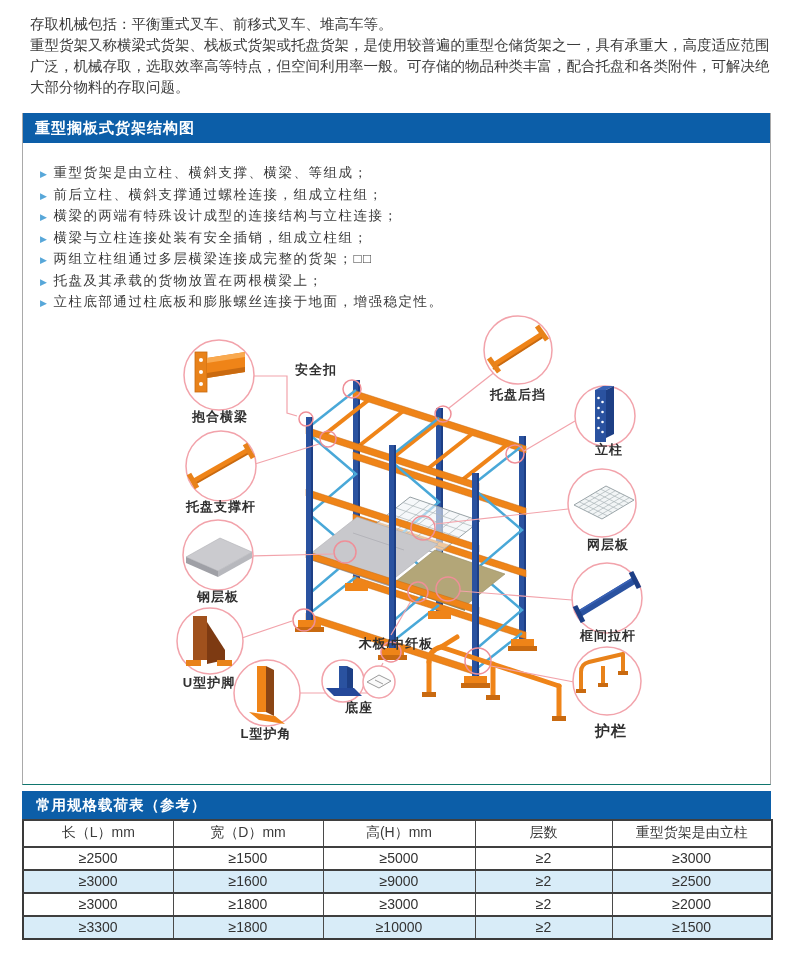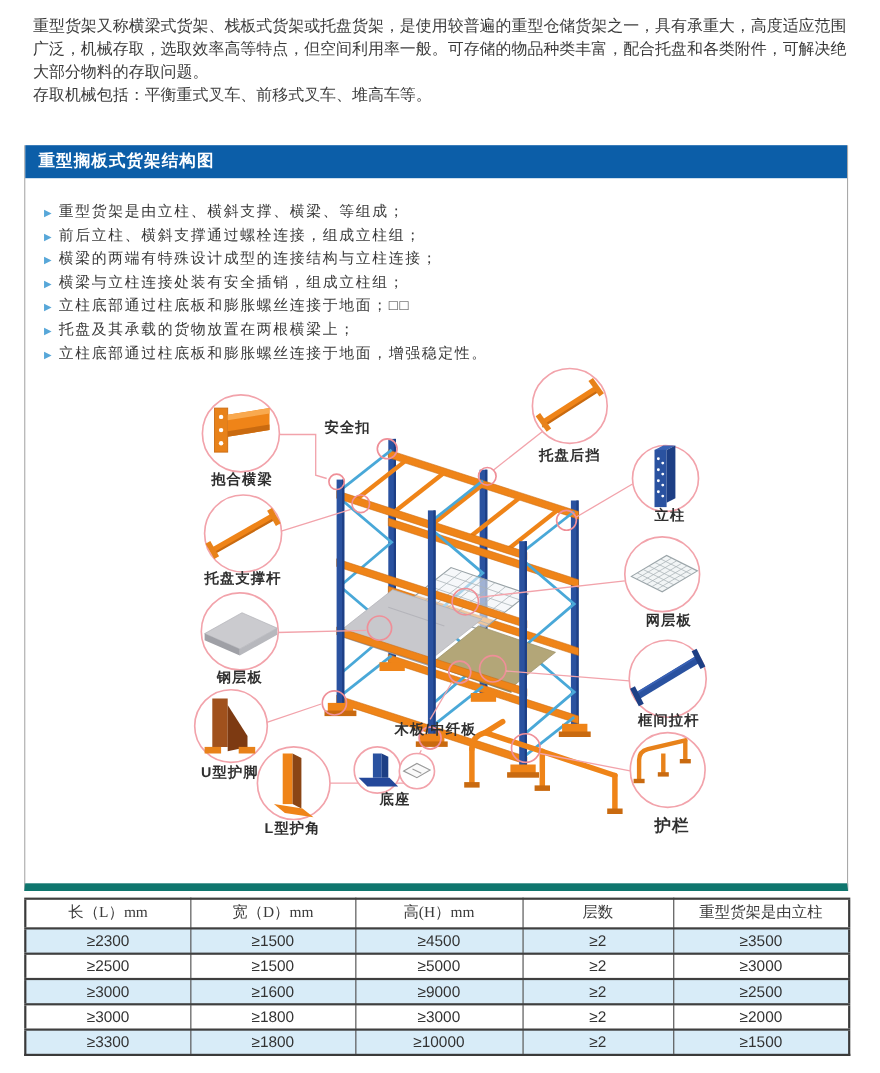--- a/index.html
+++ b/index.html
@@ -4,52 +4,52 @@
 <style>
   html,body{margin:0;padding:0;}
   body{
     width:800px;height:975px;background:#ffffff;position:relative;
     font-family:"Liberation Sans","DejaVu Sans",sans-serif;color:#3b3b3b;
   }
   .intro{margin:14px 24px 0 30px;font-size:14.5px;line-height:21px;}
   .intro p{margin:0;}
   .panel{margin-left:22px;width:749px;box-sizing:border-box;}
   .panel1{
-    margin-top:34px;
-    border-left:1px solid #a9a9a9;border-right:1px solid #a9a9a9;border-bottom:7px solid #0f766e;
+    margin-top:15px;
+    border-left:1px solid #a9a9a9;border-right:1px solid #a9a9a9;border-bottom:1px solid #0f766e;
   }
   .bluebar{
     background:#0c5ea8;color:#ffffff;font-weight:bold;height:30px;line-height:30px;
     padding-left:12px;font-size:15px;letter-spacing:1px;box-sizing:border-box;
   }
   .bullets{list-style:none;margin:0;padding:20px 0 0 17px;}
   .bullets li{display:flex;align-items:flex-start;line-height:19.5px;font-size:13.5px;letter-spacing:1.5px;color:#3a3a3a;}
   .tri{color:#57a7d9;font-size:9px;margin:2px 5px 0 0;flex:0 0 auto;}
   .diagram{position:relative;height:470px;overflow:hidden;}
   .diagram svg{position:absolute;left:0;top:0;}
   .panel2{margin-top:6px;}
   .panel2 .bluebar{height:28px;line-height:28px;font-size:14.5px;padding-left:14px;}
   table.spec{border-collapse:collapse;width:749px;table-layout:fixed;border:2px solid #3a3a3a;background:#fff;}
   .spec tr{border-top:2px solid #3f3f3f;}
   .spec th,.spec td{border:1px solid #4a4a4a;text-align:center;font-weight:normal;padding:0;}
-  .spec th{height:25px;font-size:14px;font-family:Liberation Serif, serif;}
+  .spec th{height:25px;font-size:14px;}
   .spec td{height:21px;font-size:14px;color:#333;}
   .spec tr.alt{background:#d8ecf8;}
   .diag-label{font-size:13px;font-weight:bold;fill:#2f2f2f;letter-spacing:1px;}
   .diag-label.big{font-size:15px;}
   .callout{fill:#ffffff;stroke:#f2a3ab;stroke-width:1.5;}
   .marker{fill:none;stroke:#ef8f98;stroke-width:1.5;}
   .lead{fill:none;stroke:#f2a3ab;stroke-width:1.2;}
 </style>
 </head>
 <body>
 
 <div class="intro">
+  <p>存取机械包括：平衡重式叉车、前移式叉车、堆高车等。</p>
   <p>重型货架又称横梁式货架、栈板式货架或托盘货架，是使用较普遍的重型仓储货架之一，具有承重大，高度适应范围广泛，机械存取，选取效率高等特点，但空间利用率一般。可存储的物品种类丰富，配合托盘和各类附件，可解决绝大部分物料的存取问题。</p>
-  <p>存取机械包括：平衡重式叉车、前移式叉车、堆高车等。</p>
 </div>
 
 <div class="panel panel1">
   <div class="bluebar">重型搁板式货架结构图</div>
   <ul class="bullets">
       <li>
         <span class="tri">▶</span>
         <span>重型货架是由立柱、横斜支撑、横梁、等组成；</span>
       </li>
       <li>
@@ -59,21 +59,21 @@
       <li>
         <span class="tri">▶</span>
         <span>横梁的两端有特殊设计成型的连接结构与立柱连接；</span>
       </li>
       <li>
         <span class="tri">▶</span>
         <span>横梁与立柱连接处装有安全插销，组成立柱组；</span>
       </li>
       <li>
         <span class="tri">▶</span>
-        <span>立柱底部通过柱底板和膨胀螺丝连接于地面；□□</span>
+        <span>两组立柱组通过多层横梁连接成完整的货架；□□</span>
       </li>
       <li>
         <span class="tri">▶</span>
         <span>托盘及其承载的货物放置在两根横梁上；</span>
       </li>
       <li>
         <span class="tri">▶</span>
         <span>立柱底部通过柱底板和膨胀螺丝连接于地面，增强稳定性。</span>
       </li>
     </ul>
@@ -317,45 +317,39 @@
         <text class="diag-label" x="586" y="140">立柱</text>
         <text class="diag-label" x="585" y="235">网层板</text>
         <text class="diag-label" x="585" y="326">框间拉杆</text>
         <text class="diag-label big" x="588" y="422">护栏</text>
       </g>
     </svg>
   </div>
 </div>
 
 <div class="panel panel2">
+  <div class="bluebar">常用规格载荷表（参考）</div>
   <table class="spec">
     <colgroup>
         <col style="width:150px">
         <col style="width:150px">
         <col style="width:152px">
         <col style="width:137px">
         <col style="width:160px">
       </colgroup>
     <thead>
         <tr>
           <th>长（L）mm</th>
           <th>宽（D）mm</th>
           <th>高(H）mm</th>
           <th>层数</th>
           <th>重型货架是由立柱</th>
         </tr>
       </thead>
     <tbody>
-        <tr class="alt">
-          <td>≥2300</td>
-          <td>≥1500</td>
-          <td>≥4500</td>
-          <td>≥2</td>
-          <td>≥3500</td>
-        </tr>
         <tr>
           <td>≥2500</td>
           <td>≥1500</td>
           <td>≥5000</td>
           <td>≥2</td>
           <td>≥3000</td>
         </tr>
         <tr class="alt">
           <td>≥3000</td>
           <td>≥1600</td>

